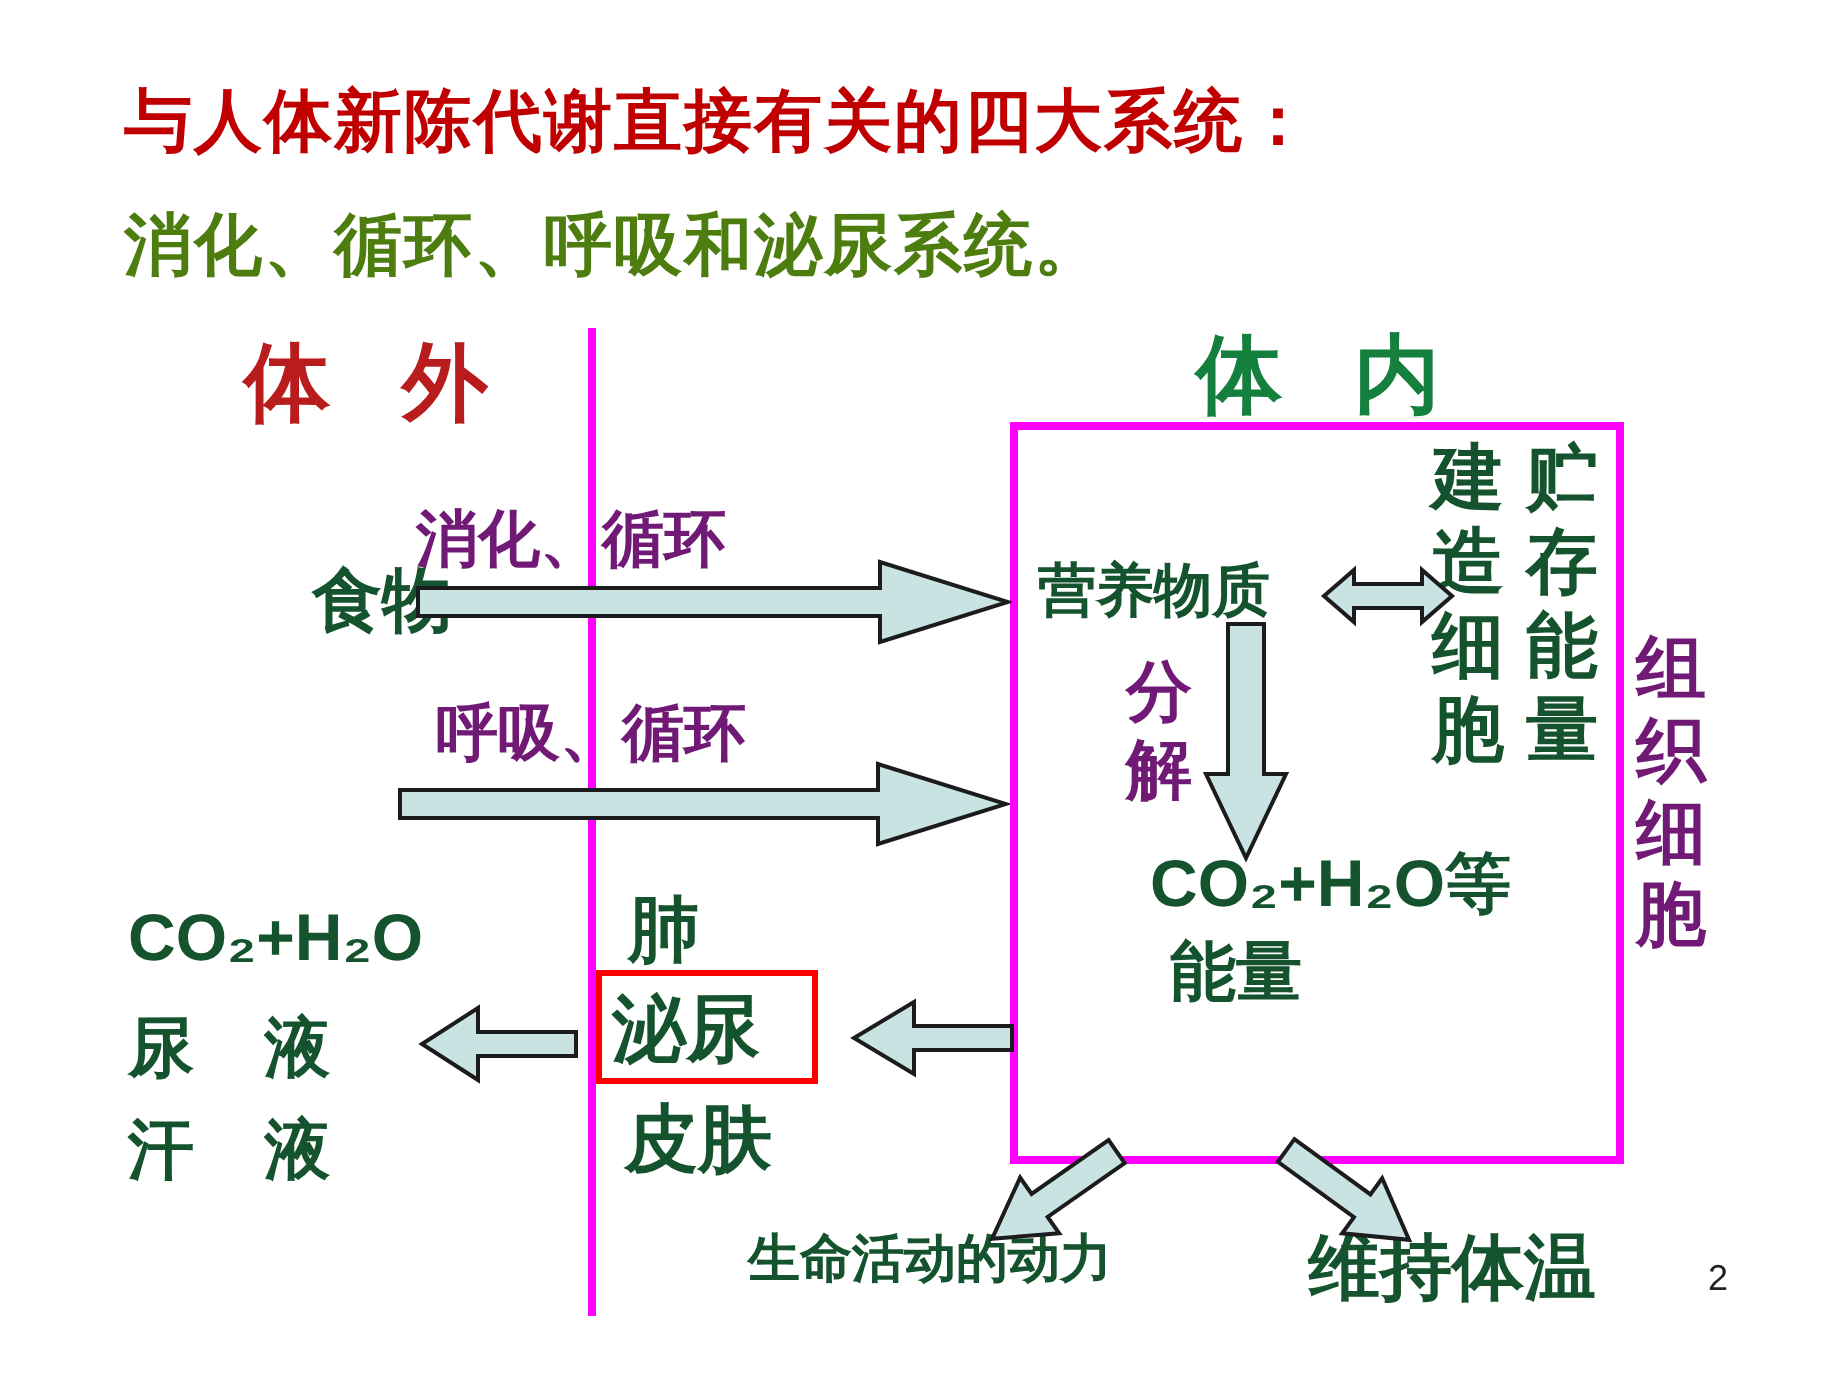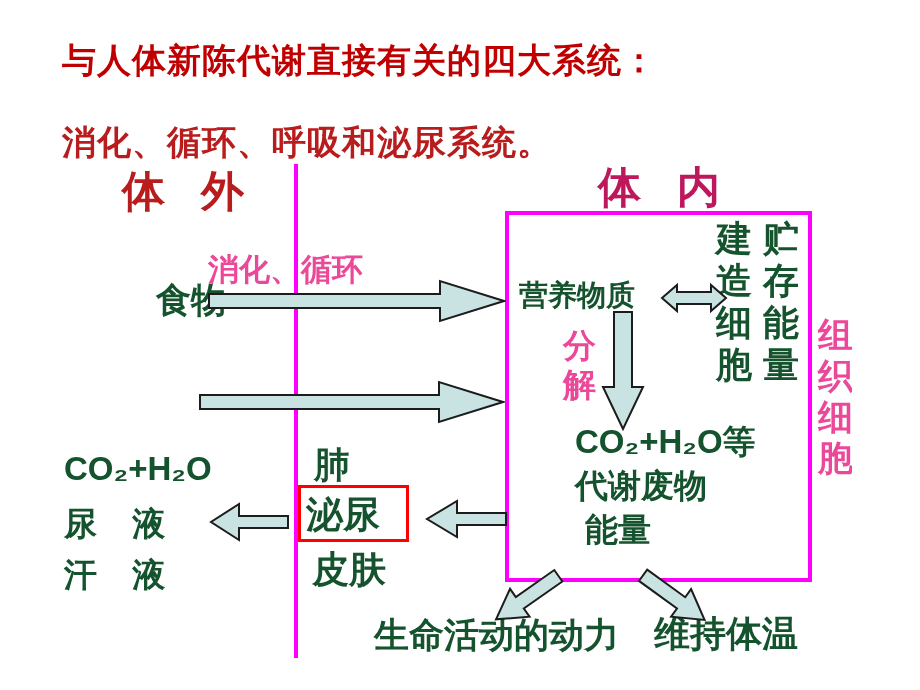--- a/index.html
+++ b/index.html
@@ -1,28 +1,28 @@
 <!DOCTYPE html>
 <html><head>
 <meta charset="utf-8">
 <style>
   html,body { margin:0; padding:0; background:#fff; }
   .stage {
     position:relative; width:852px; height:690px; background:#ffffff;
-    overflow:hidden; font-family:"Liberation Sans", sans-serif; font-weight:bold;
+    overflow:hidden; font-family:"Liberation Sans", sans-serif; font-weight:bold;padding-left:20px;
   }
   .abs { position:absolute; white-space:nowrap; }
   .blue { color:#14532d; }
-  .redtxt { color:#ec4899; }
+  .redtxt { color:#701a75; }
 
   .title1 { left:62px; top:38px; font-size:34px; color:#c00000; letter-spacing:1px; }
-  .title2 { left:62px; top:100px; font-size:34px; color:#b91c1c; letter-spacing:1px;margin-top:20px; }
+  .title2 { left:62px; top:100px; font-size:34px; color:#4d7c0f; letter-spacing:1px; }
 
   .zone-out { left:122px; top:163px; font-size:43px; color:#b91c1c; word-spacing:24px; }
-  .zone-in  { left:598px; top:159px; font-size:43px; color:#be185d; word-spacing:24px; }
+  .zone-in  { left:598px; top:159px; font-size:43px; color:#15803d; word-spacing:24px; }
 
   .divider { left:294px; top:164px; width:4px; height:494px; background:#ff00ff; }
   .mbox { left:505px; top:211px; width:299px; height:363px; border:4px solid #ff00ff; background:transparent; }
   .redbox { left:298px; top:485px; width:105px; height:51px; border:3px solid #ff0000; }
 
   .food     { left:108px; top:277px; font-size:35px;margin-left:48px; }
   .oxygen   { left:106px; top:381px; font-size:35px; }
   .lbl-dig  { left:208px; top:249px; font-size:31px; }
   .lbl-resp { left:218px; top:346px; font-size:31px; }
 
@@ -38,21 +38,21 @@
   .waste .ind { padding-left:10px; }
 
   .co2-left { left:64px; top:450px; font-size:33px; }
   .urine    { left:64px; top:502px; font-size:33px; word-spacing:26px; }
   .sweat    { left:64px; top:553px; font-size:33px; word-spacing:26px; }
 
   .lung    { left:314px; top:441px; font-size:36px; }
   .urinary { left:306px; top:490px; font-size:37px; }
   .skin    { left:312px; top:545px; font-size:37px; }
 
-  .life { left:374px; top:612px; font-size:35px; }
+  .life { left:374px; top:612px; font-size:26px; }
   .temp { left:654px; top:610px; font-size:36px; }
 
   .pagenum { left:854px; top:629px; font-size:18px; color:#222; font-weight:normal; }
 
   .arrow { position:absolute; }
   .arr-food  { left:208px; top:279px; }
   .arr-oxy   { left:199px; top:380px; }
   .arr-dbl   { left:660px; top:282px; }
   .arr-down  { left:601px; top:311px; }
   .arr-left1 { left:209px; top:502px; }
@@ -72,37 +72,37 @@
 
   <div class="abs zone-out">体 外</div>
   <div class="abs zone-in">体 内</div>
 
   <div class="abs divider"></div>
   <div class="abs mbox"></div>
   <div class="abs redbox"></div>
 
   <div class="abs food blue">食物</div>
   <div class="abs lbl-dig redtxt">消化、循环</div>
+  <div class="abs lbl-resp redtxt">呼吸、循环</div>
 
   <div class="abs co2-left blue">CO₂+H₂O</div>
   <div class="abs urine blue">尿 液</div>
   <div class="abs sweat blue">汗 液</div>
 
   <div class="abs lung blue">肺</div>
   <div class="abs urinary blue">泌尿</div>
   <div class="abs skin blue">皮肤</div>
 
   <div class="abs nutrients blue">营养物质</div>
   <div class="abs build blue vcol">建造细胞</div>
   <div class="abs store blue vcol">贮存能量</div>
   <div class="abs decomp redtxt vcol">分解</div>
 
   <div class="abs waste blue">
     <div>CO₂+H₂O等</div>
-    <div>代谢废物</div>
     <div class="ind">能量</div>
   </div>
 
   <div class="abs tissue redtxt vcol">组织细胞</div>
 
   <div class="abs life blue">生命活动的动力</div>
   <div class="abs temp blue">维持体温</div>
 
   <div class="abs pagenum">2</div>
 

